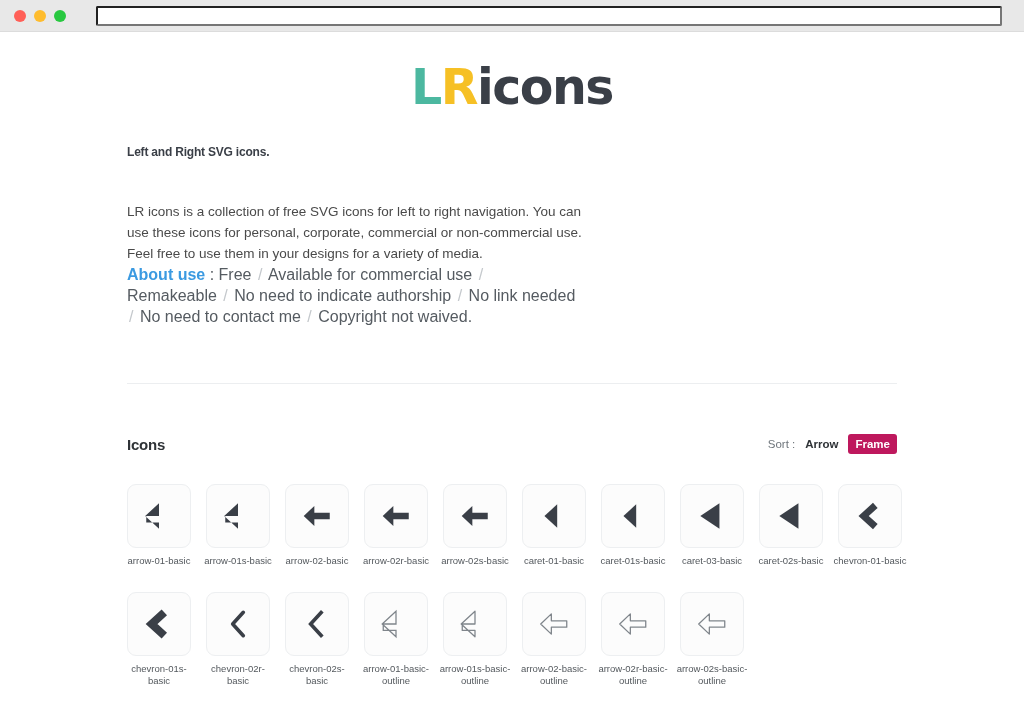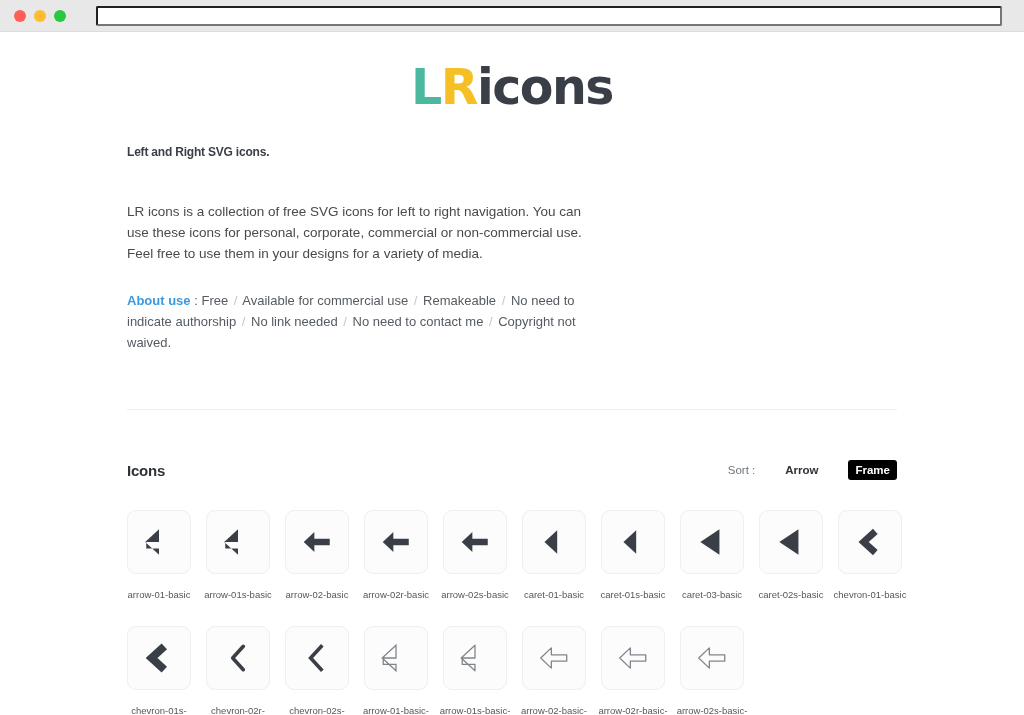--- a/index.html
+++ b/index.html
@@ -73,24 +73,23 @@
 
   .description {
     font-size: 13.5px;
     color: #4a4a4a;
     line-height: 21px;
     margin-top: 42px;
     max-width: 470px;
   }
 
   .about-line {
-    font-size: 13px;
+    font-size: 16px;
     color: #555b61;
     line-height: 21px;
-    margin-top: 26px;
     max-width: 450px;
   }
   .about-label { color: #3b9ae1; font-weight: bold; }
   .about-sep { color: #c4c8cc; padding: 0 2px; }
 
   .divider {
     border: 0;
     border-top: 1px solid #eceef0;
     margin-top: 56px;
   }
@@ -114,24 +113,23 @@
     gap: 3px;
     font-size: 11.5px;
   }
   .sort-label { color: #6f767c; }
   .sort-opt {
     font-weight: bold;
     color: #2f3337;
     padding: 4px 7px;
     border-radius: 3px;
     cursor: pointer;
-    margin-left: 20px;
   }
   .sort-opt.active {
-    background: #000000;
+    background: #be185d;
     color: #ffffff;
   }
 
   
   .icon-grid {
     display: grid;
     grid-template-columns: repeat(10, 1fr);
     column-gap: 15px;
     row-gap: 0px;
     margin-top: 30px;
@@ -149,21 +147,21 @@
     border: 1px solid #edeff1;
     border-radius: 9px;
     background: #fcfcfc;
     display: flex;
     align-items: center;
     justify-content: center;
     cursor: pointer;
   }
   .icon-tile svg { display: block; }
   .icon-label {
-    margin-top: 15px;
+    margin-top: 7px;
     font-size: 9.5px;
     line-height: 12px;
     color: #53585d;
     text-align: center;
     width: 76px;
     word-break: break-word;
   }
 </style>
 </head>
 <body>

